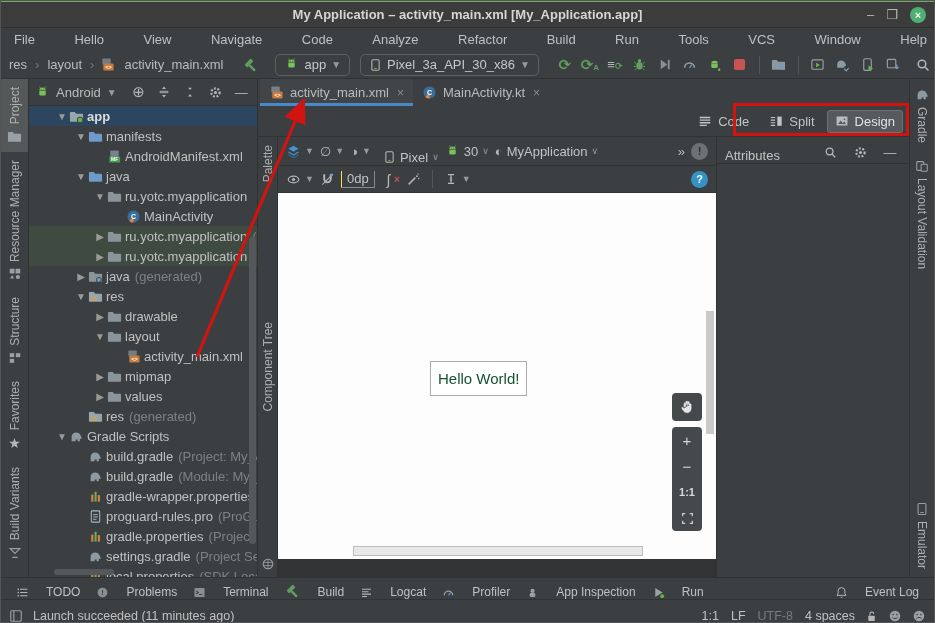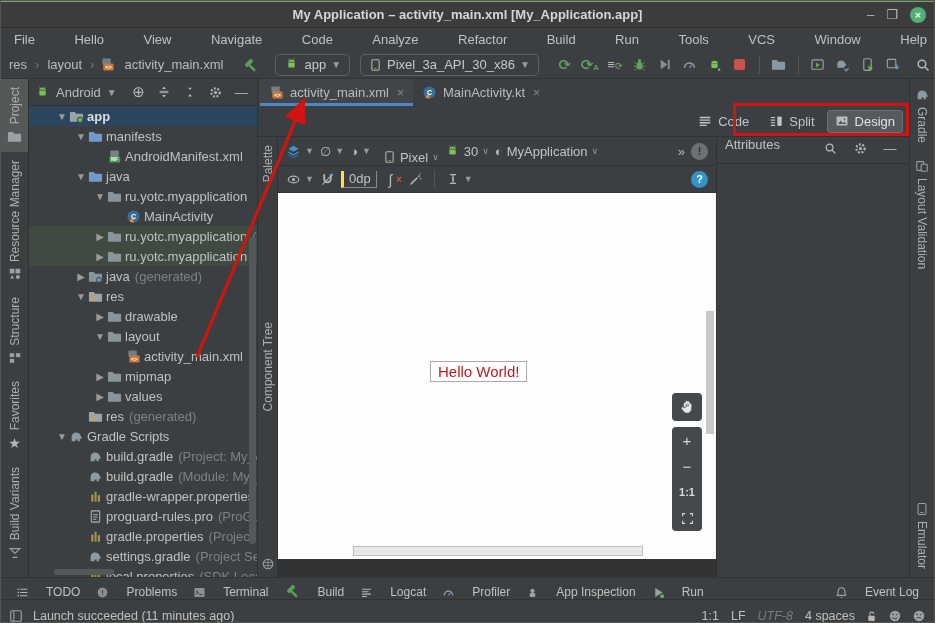--- a/index.html
+++ b/index.html
@@ -66,41 +66,41 @@
   #dstrip .vtext-up{margin-bottom:auto;}
   
   #design{flex:1;display:flex;flex-direction:column;background:#313335;min-width:0;}
   .dtoolbar{height:29px;display:flex;align-items:center;gap:6px;padding:0 8px;background:#3c3f41;border-bottom:1px solid #323232;}
   .dtoolbar2{height:27px;}
   .ditem{display:flex;align-items:center;gap:4px;color:#c3c3c3;}
   .dchev{font-size:9px;color:#999;}
   .badge{width:17px;height:17px;border-radius:50%;background:#6e7173;color:#2f2f2f;font-weight:bold;
          display:flex;align-items:center;justify-content:center;font-size:11px;}
   .badge.blue{background:#3592c4;color:#fff;}
-  .mgn{border-bottom:1px solid #8a8a8a;border-left:3px solid #fde047;border-right:1px solid #8a8a8a;padding:0 5px 1px;color:#c3c3c3;}
+  .mgn{border-bottom:1px solid #8a8a8a;border-left:1px solid #fde047;border-right:1px solid #8a8a8a;padding:0 5px 1px;color:#c3c3c3;}
   #canvas{position:relative;height:366px;background:#fdfdfd;}
-  #hello{position:absolute;left:152px;top:168px;border:1px solid #aaaaaa;color:#b91c1c;font-size:15px;padding:1px 7px;background:#fff;}
+  #hello{position:absolute;left:152px;top:168px;border:1px solid #aaaaaa;color:#14532d;font-size:15px;padding:8px 7px;background:#fff;}
   #handbtn{position:absolute;right:14px;top:200px;width:30px;height:28px;background:#45494b;border-radius:4px;
            display:flex;align-items:center;justify-content:center;}
   #zoomctl{position:absolute;right:14px;top:234px;width:30px;background:#45494b;border-radius:4px;
            display:flex;flex-direction:column;align-items:stretch;}
   .zbtn{height:26px;display:flex;align-items:center;justify-content:center;color:#d8d8d8;font-size:15px;}
   .zbtn.small{font-size:11px;font-weight:bold;}
   #vscroll{position:absolute;right:2px;top:118px;width:8px;height:123px;background:#c9c9c9;}
   #hscroll{position:absolute;left:75px;bottom:3px;width:290px;height:10px;background:#e8e8e8;border:1px solid #bcbcbc;}
   #designfill{flex:1;background:#313335;}
   
   #attrs{width:193px;border-left:1px solid #323232;background:#3c3f41;display:flex;flex-direction:column;}
-  #attrhead{height:27px;display:flex;align-items:flex-start;padding:0 8px;gap:8px;border-bottom:1px solid #323232;}
+  #attrhead{height:27px;display:flex;align-items:flex-end;padding:0 8px;gap:8px;border-bottom:1px solid #323232;}
   #attrtitle{color:#c3c3c3;flex:1;}
   
   #bottombar{height:22px;display:flex;align-items:center;padding:0 8px;gap:2px;border-bottom:1px solid #323232;font-size:12px;}
   .bitem{display:flex;align-items:flex-end;gap:17px;padding:0 7px;color:#c0c0c0;height:100%;}
   #statusbar{height:23px;display:flex;align-items:flex-end;padding:0 8px;gap:10px;font-size:12.5px;}
-  .sitem{color:#c0c0c0;} .dim{color:#7a7a7a;font-style:italic;}
+  .sitem{color:#c0c0c0;} .dim{color:#7a7a7a;}
   svg{display:block;}
   
   #annobox{position:absolute;left:732px;top:102px;width:176px;height:33px;border:3px solid #d21411;z-index:60;pointer-events:none;}
   #annosvg{position:absolute;left:0;top:0;z-index:60;pointer-events:none;}
 </style>
 </head>
 <body>
 
 <div id="window">
 

